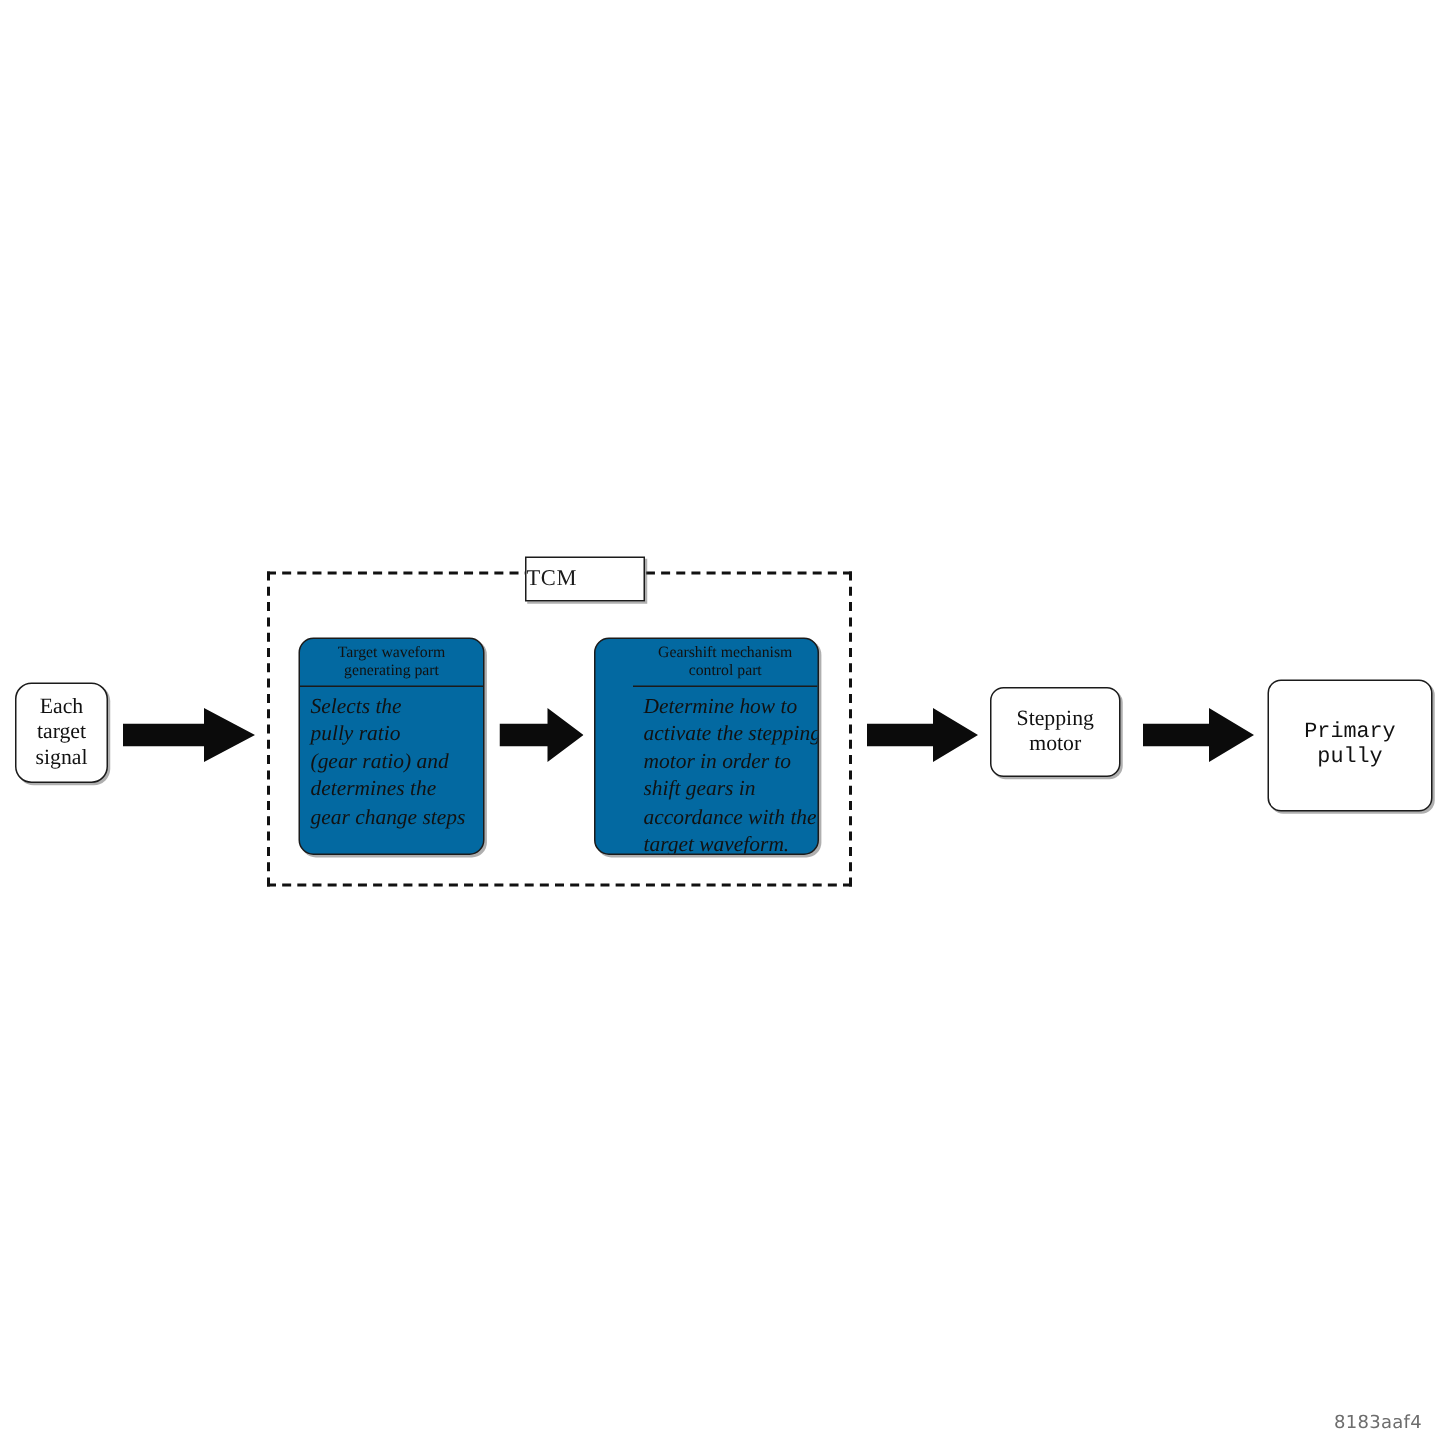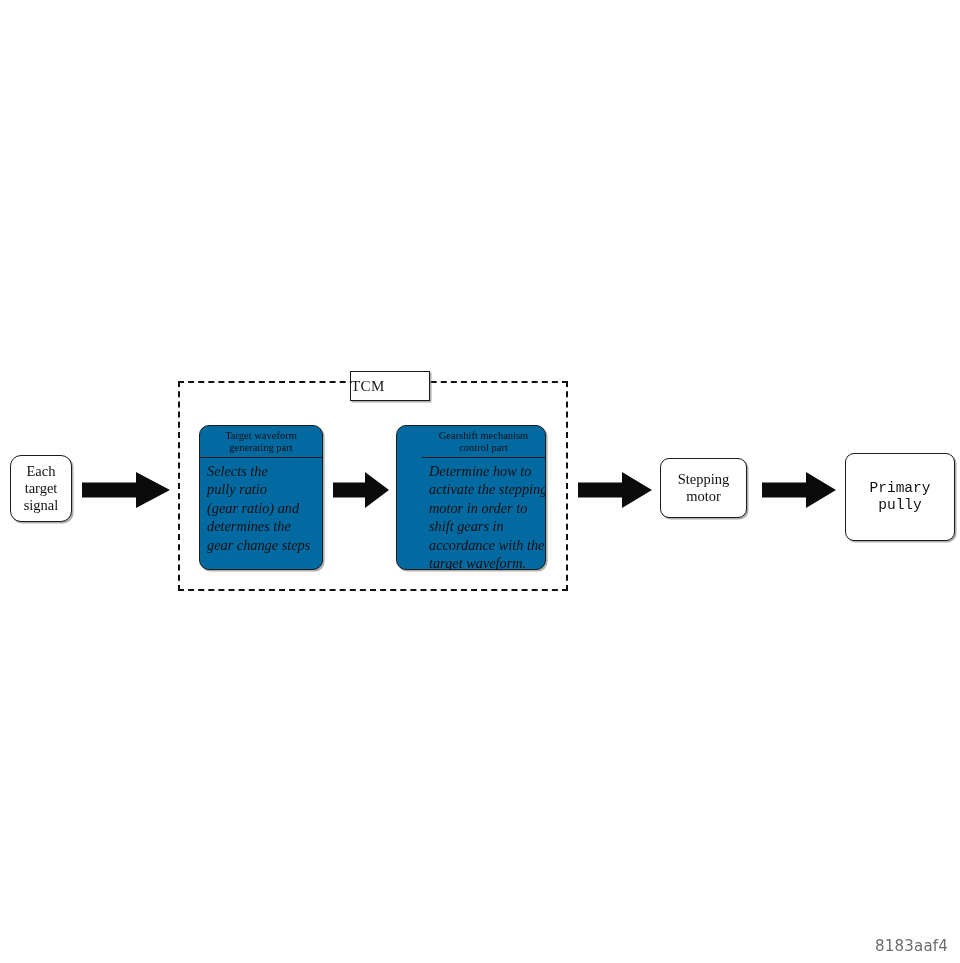--- a/index.html
+++ b/index.html
@@ -136,21 +136,21 @@
   #arrow-2 { left: 333px; top: 470px; width: 56px; height: 40px; }
   #arrow-3 { left: 578px; top: 470px; width: 74px; height: 40px; }
   #arrow-4 { left: 762px; top: 470px; width: 74px; height: 40px; }
 
   
   #watermark {
     position: absolute;
     right: 12px;
     bottom: 8px;
     font-family: "DejaVu Sans", "Liberation Sans", sans-serif;
-    font-size: 15px;
+    font-size: 12px;
     color: #6d6d6d;
     letter-spacing: 0.2px;
   }
 </style>
 </head>
 <body>
 
 <div id="canvas">
 
   <div class="node" id="node-each-input-signal">

